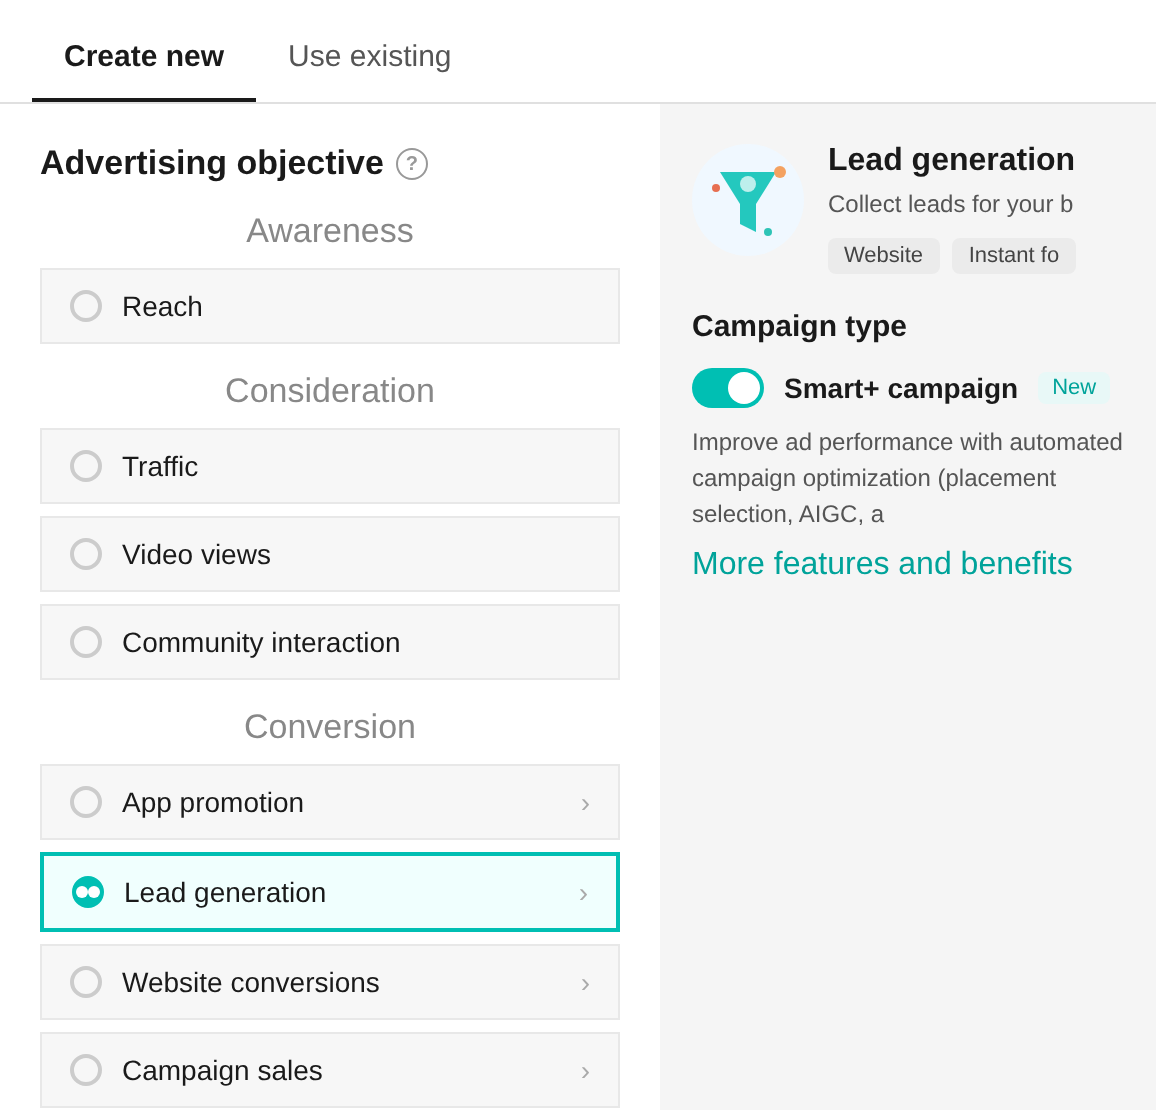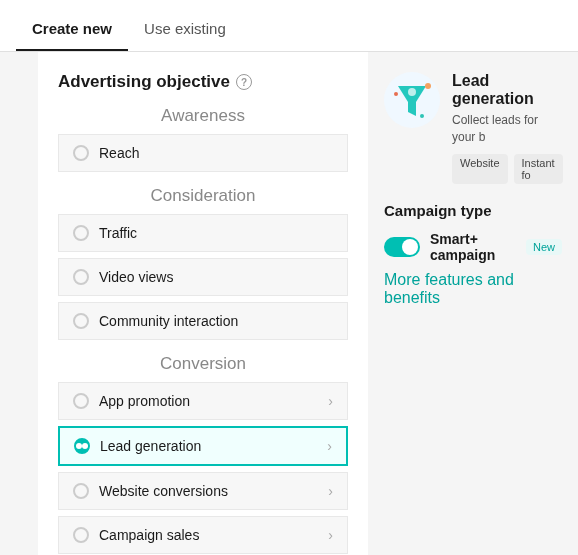--- a/index.html
+++ b/index.html
@@ -34,21 +34,20 @@
     .tab.active {
       color: #1a1a1a;
       font-weight: 600;
       border-bottom: 2px solid #1a1a1a;
     }
 
     .main-content {
       display: flex;
       height: calc(555px - 52px);
       overflow: hidden;
-      margin-left: 38px;
     }
 
     .left-panel {
       width: 330px;
       padding: 20px 20px;
       overflow-y: auto;
       background: #fff;
     }
 
     .right-panel {
@@ -171,20 +170,21 @@
     .objective-info p {
       font-size: 12px;
       color: #555;
       margin-bottom: 8px;
       line-height: 1.4;
     }
 
     .badge-group {
       display: flex;
       gap: 6px;
+      justify-content: space-between;
     }
 
     .badge {
       background: #ebebeb;
       border-radius: 4px;
       padding: 3px 8px;
       font-size: 11px;
       color: #444;
     }
 
@@ -351,15 +351,16 @@
     </div>
 
     <div class="campaign-type-title">Campaign type</div>
 
     <div class="toggle-row">
       <div class="toggle"></div>
       <span class="toggle-label">Smart+ campaign</span>
       <span class="new-badge">New</span>
     </div>
 
+    <p class="campaign-desc">Improve ad performance with automated campaign optimization (placement selection, AIGC, a</p>
     <a class="more-link">More features and benefits</a>
   </div>
 </div>
 
 </body></html>

